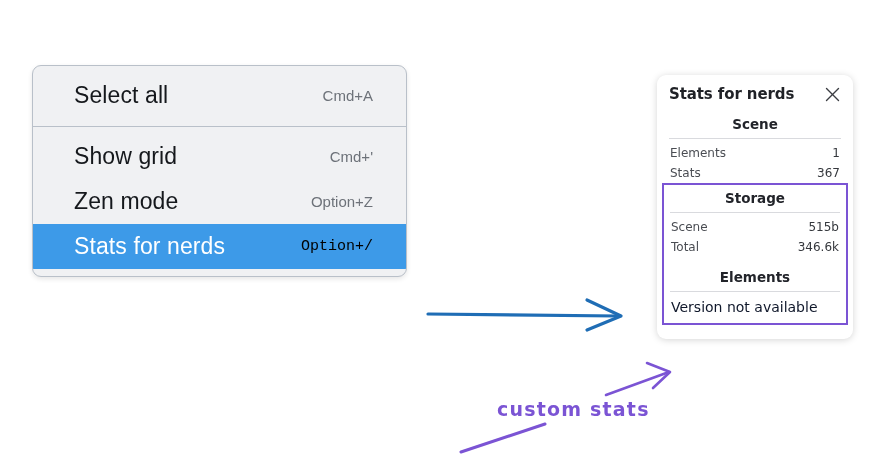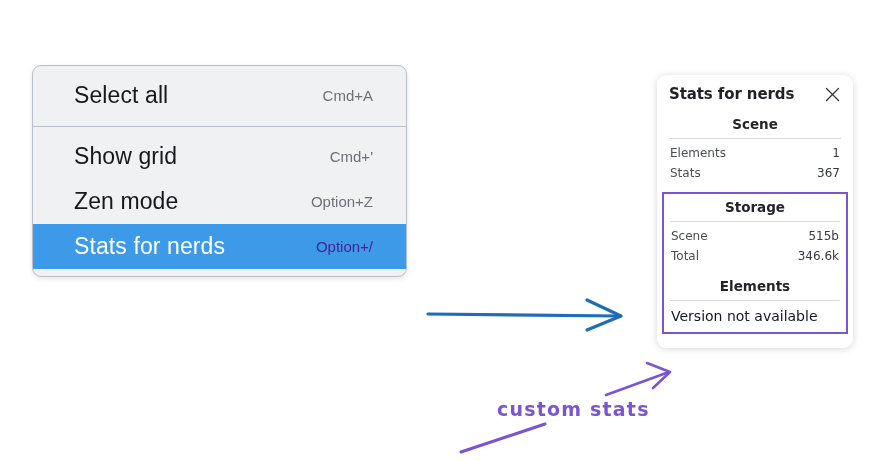--- a/index.html
+++ b/index.html
@@ -55,21 +55,21 @@
   }
   .menu-item .mi-shortcut {
     font-size: 15px;
     color: #6d7279;
     white-space: nowrap;
   }
   .menu-item.selected {
     background: #3d9ae8;
   }
   .menu-item.selected .mi-label { color: #ffffff; }
-  .menu-item.selected .mi-shortcut { color: #4c1d95; }
+  .menu-item.selected .mi-shortcut { color: #000000; font-family: Liberation Mono, monospace; }
 
   
   #stats-panel {
     position: absolute;
     left: 657px;
     top: 75px;
     width: 196px;
     background: #ffffff;
     border-radius: 9px;
     box-shadow: 0 1px 7px rgba(0,0,0,0.17);
@@ -119,21 +119,21 @@
     gap: 32px;
   }
   .stats-row .sv { color: #35383d; }
   .stats-note {
     font-size: 14px;
     color: #0f172a;
     padding: 3px 1px;
   }
   .highlight-box {
     border: 2px solid #7b54d4;
-    margin: 9px -7px 0 -7px;
+    margin: 0 -7px 0 -7px;
     padding: 2px 6px 5px 6px;
   }
   .highlight-box .stats-section-title { padding-top: 3px; }
   .gap-version { height: 9px; }
 
   
   #annotations {
     position: absolute;
     left: 0; top: 0;
     width: 873px;

